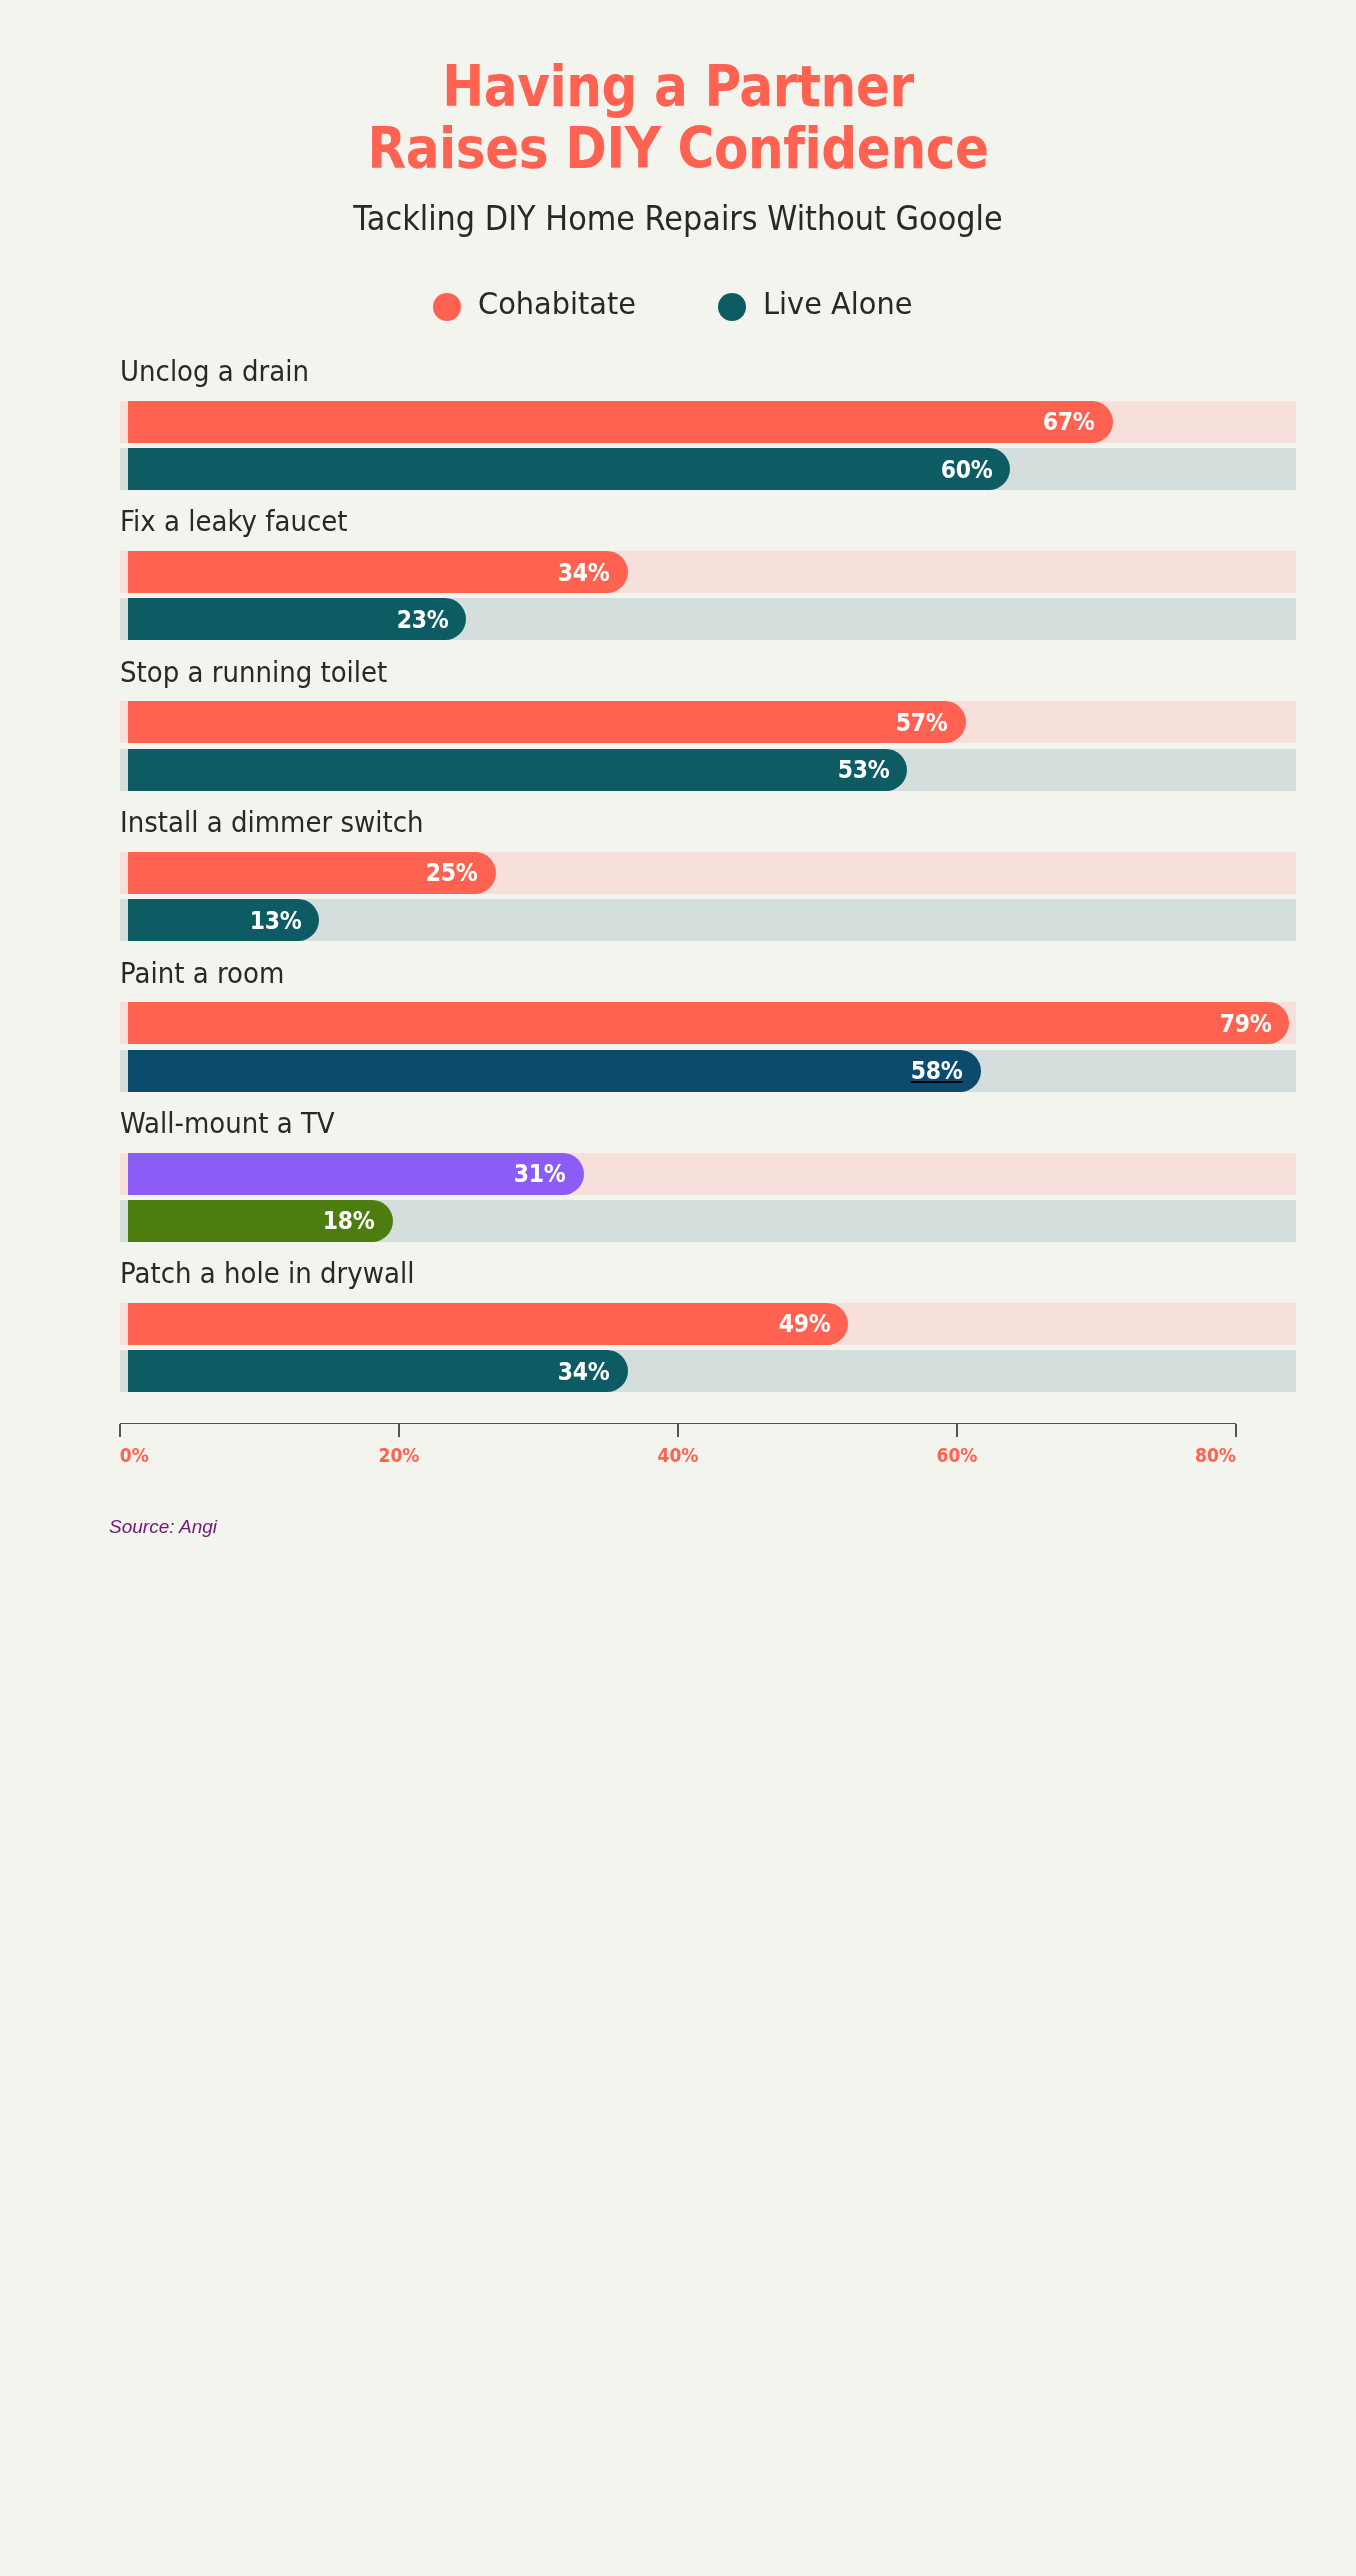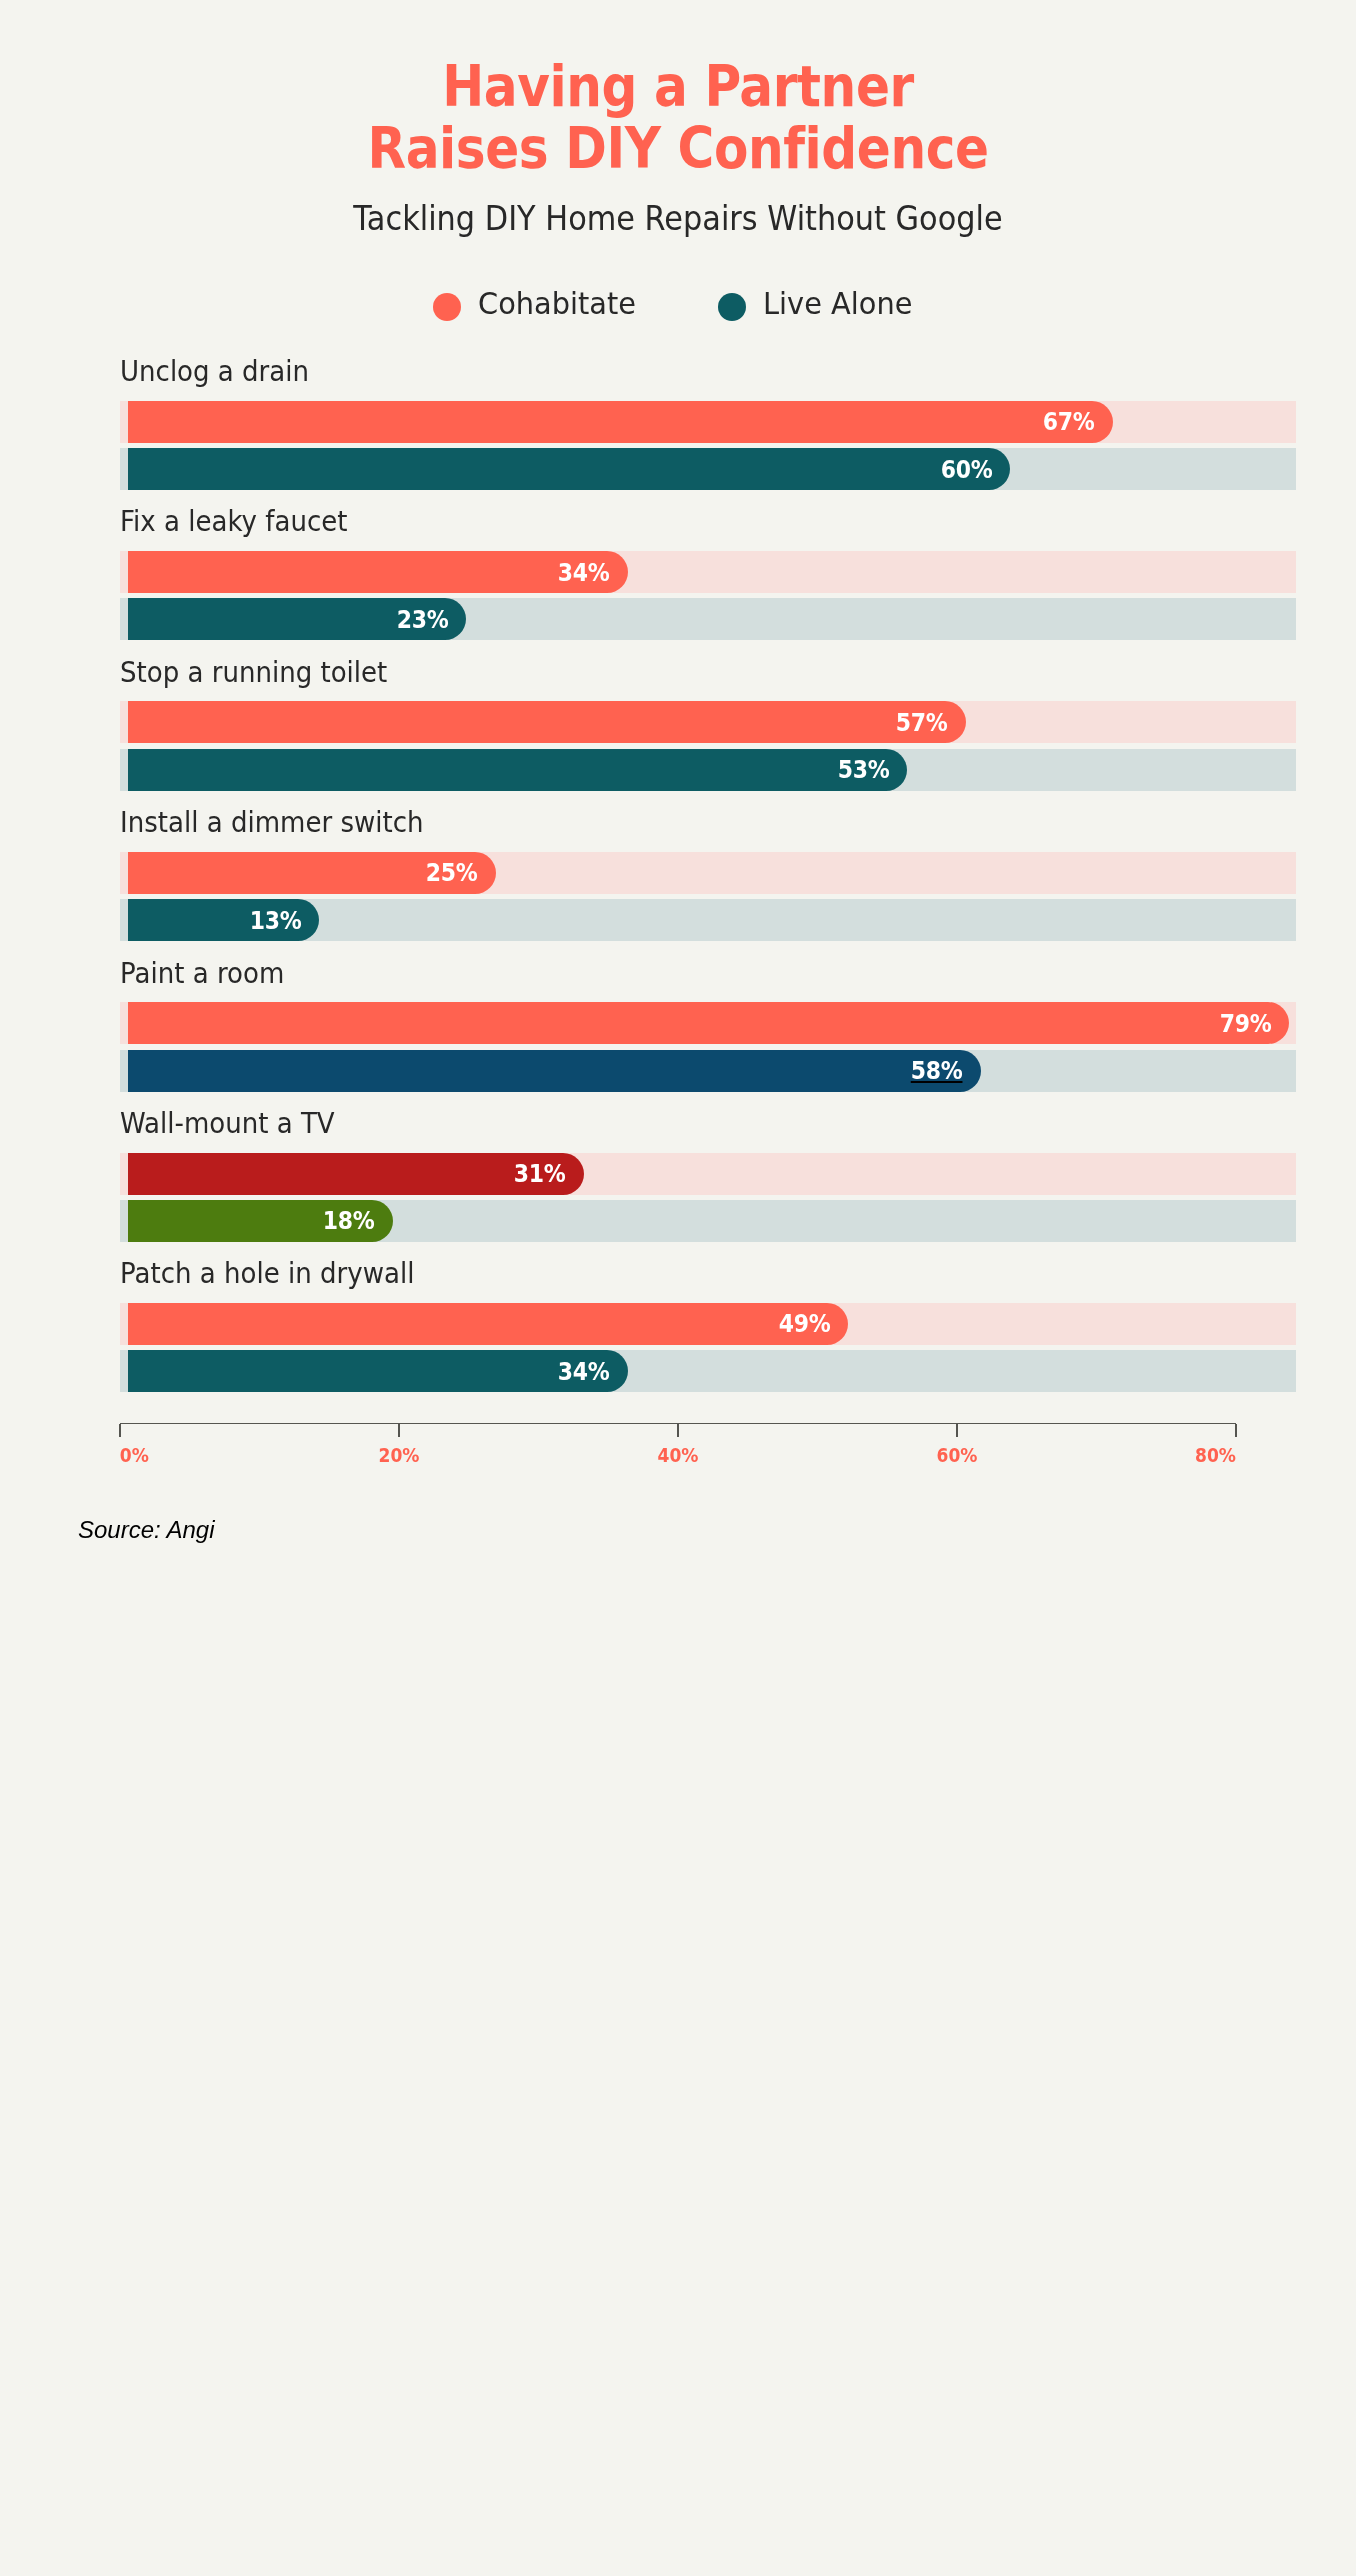--- a/index.html
+++ b/index.html
@@ -169,25 +169,25 @@
     font-size: 19px;
     transform: translateX(-50%) scaleX(0.9);
     white-space: nowrap;
   }
   .tick-label.first { transform: translateX(-1.8px) scaleX(0.9); }
   .tick-label.last  { transform: translateX(-100%) scaleX(0.9); transform-origin: right center; }
 
   
   .source {
     margin-top: 40px;
-    padding-left: 78px;
+    padding-left: 109px;
     font-family: "Liberation Sans", sans-serif;
     font-style: italic;
-    font-size: 24px;
-    color: #000000;
+    font-size: 19px;
+    color: #701a75;
   }
 </style>
 </head>
 <body>
 
 <div class="page">
 
   <div class="header">
     <h1 class="title">
       <span class="title-line">Having a Partner</span>
@@ -280,21 +280,21 @@
           <div class="bar-track teal" style="background: rgb(211, 222, 221);"></div>
           <div class="bar-fill teal" style="background: #0c4a6e; width: 72.5%; text-decoration: underline;">
             <span class="bar-value">58%</span>
           </div>
         </div>
       </div>
       <div class="group">
         <div class="group-label">Wall-mount a TV</div>
         <div class="bar-row">
           <div class="bar-track coral" style="background: rgb(247, 224, 220);"></div>
-          <div class="bar-fill coral" style="background: #b91c1c; width: 38.75%;">
+          <div class="bar-fill coral" style="background: #8b5cf6; width: 38.75%;">
             <span class="bar-value">31%</span>
           </div>
         </div>
         <div class="bar-row">
           <div class="bar-track teal" style="background: rgb(211, 222, 221);"></div>
           <div class="bar-fill teal" style="background: #4d7c0f; width: 22.5%;">
             <span class="bar-value">18%</span>
           </div>
         </div>
       </div>

